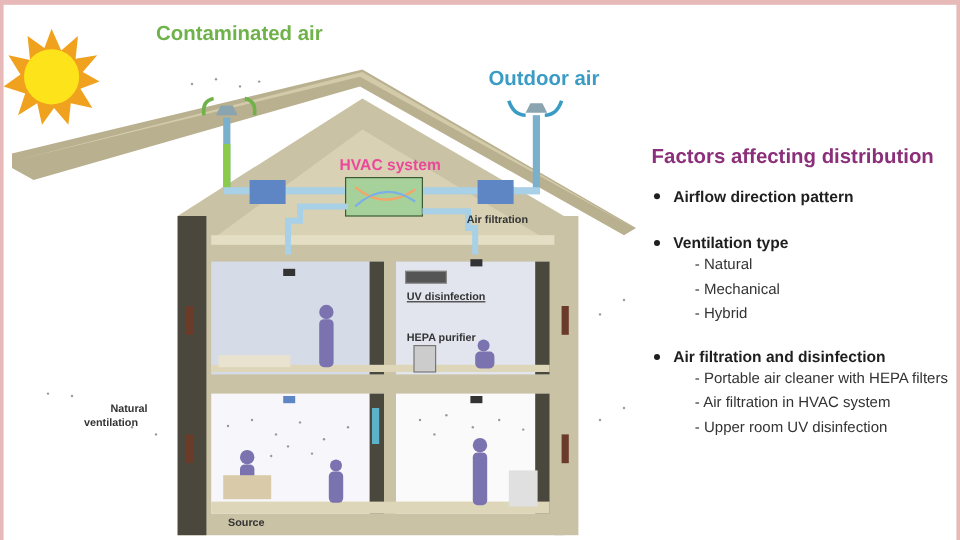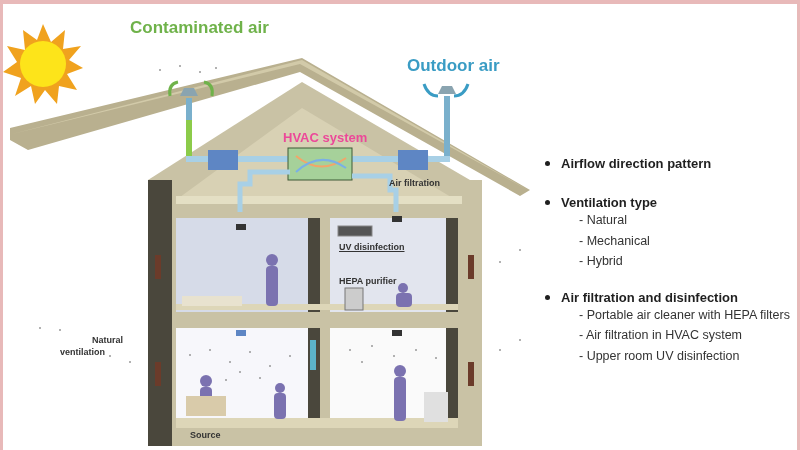--- a/index.html
+++ b/index.html
@@ -130,25 +130,25 @@
     </g>
   </svg>
 
   <div class="lbl green" style="left:107px;top:14px;margin-left:20px;">Contaminated air</div>
   <div class="lbl blue" style="left:404px;top:52px;text-align:center;">Outdoor air</div>
   <div class="lbl dark" style="left:280px;top:126px;">HVAC system</div>
   <div class="lbl small" style="left:386px;top:174px;text-align:center;">Air filtration</div>
   <div class="lbl small" style="left:336px;top:238px;text-decoration:underline;">UV disinfection</div>
   <div class="lbl small" style="left:336px;top:272px;">HEPA purifier</div>
   <div class="lbl small" style="left:73px;top:331px;padding-left:16px;">Natural</div>
-  <div class="lbl small" style="left:57px;top:343px;text-align:right;">ventilation</div>
+  <div class="lbl small" style="left:67px;top:343px;text-align:right;">ventilation</div>
   <div class="lbl small" style="left:187px;top:426px;">Source</div>
 
   <div class="side">
-    <h2><br></h2>
+    <h2><span>Factors affecting distribution</span><br></h2>
     <p class="bul">Airflow direction pattern</p>
     <div style="height:24px"></div>
     <p class="bul">Ventilation type</p>
     <div class="sub">- Natural</div>
     <div class="sub">- Mechanical</div>
     <div class="sub">- Hybrid</div>
     <div style="height:18px"></div>
     <p class="bul">Air filtration and disinfection</p>
     <div class="sub">- Portable air cleaner with HEPA filters</div>
     <div class="sub">- Air filtration in HVAC system</div>

